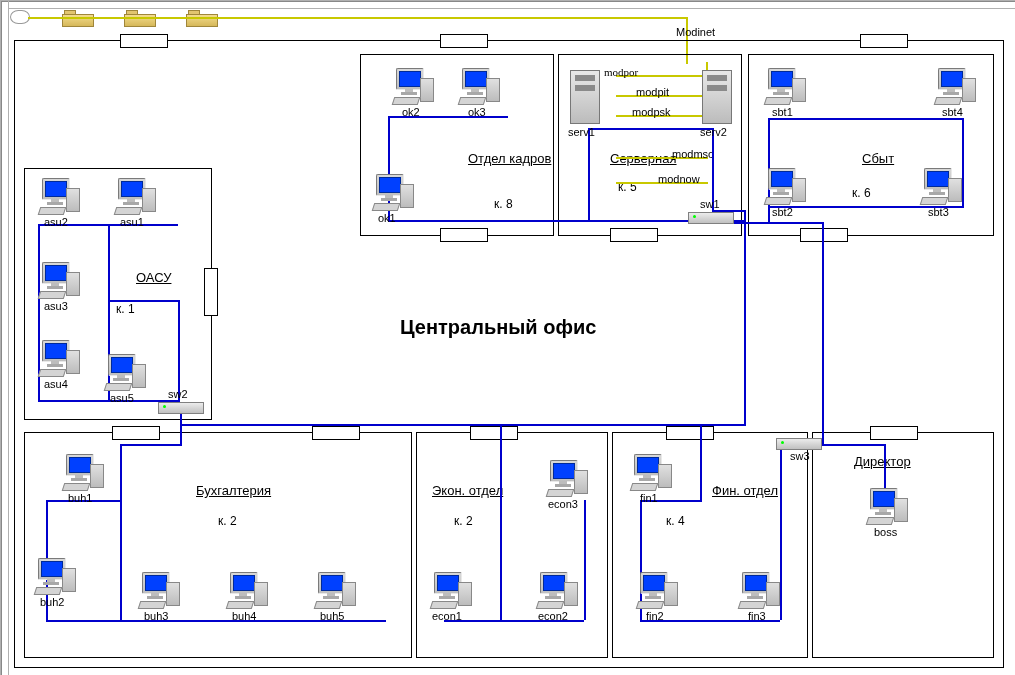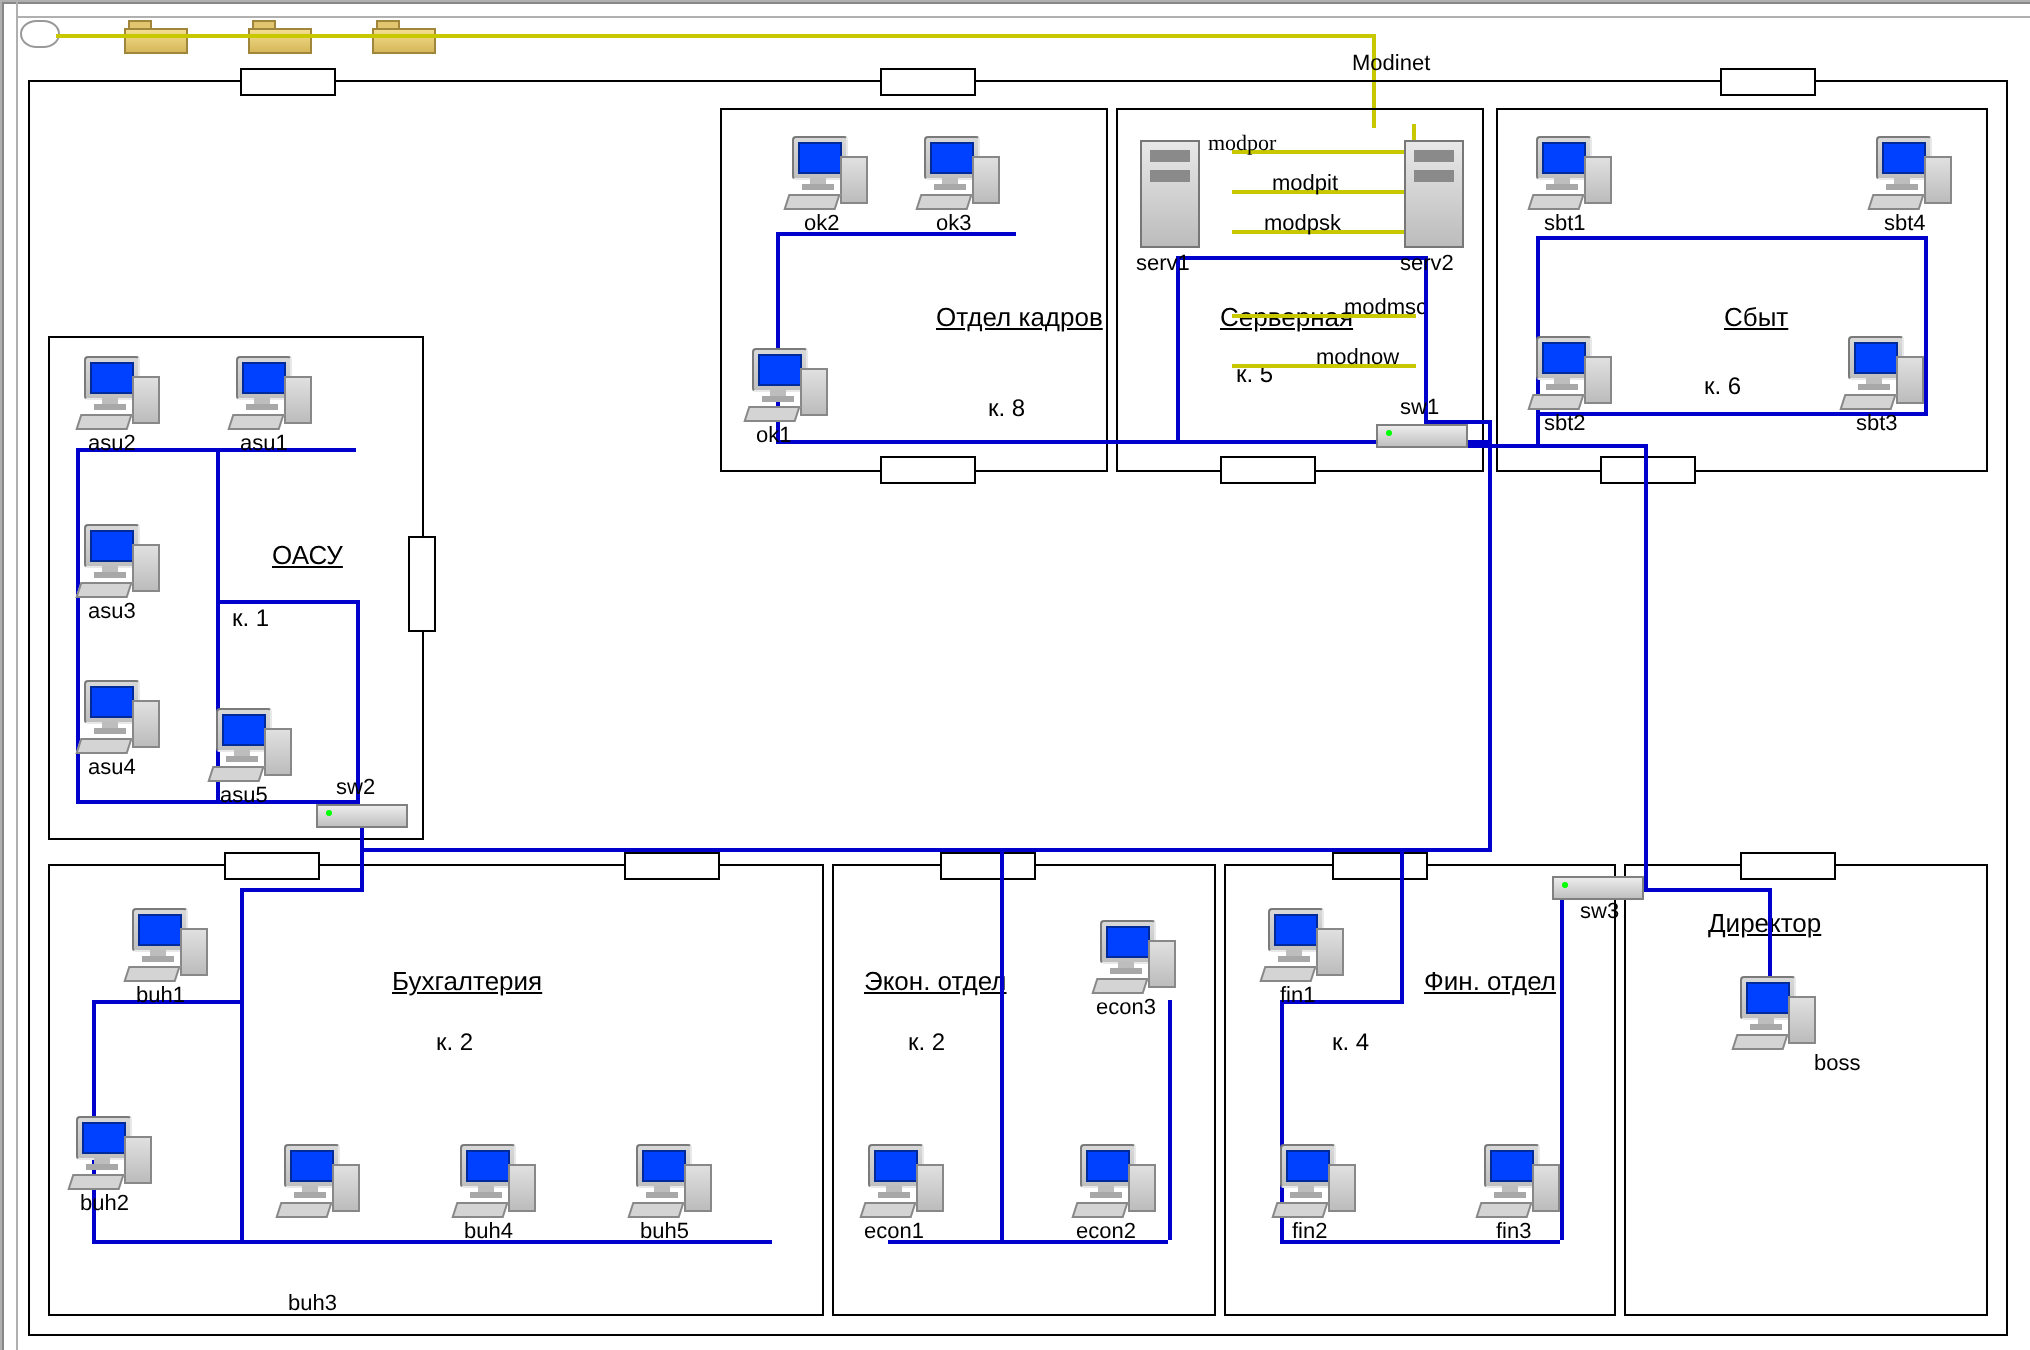--- a/index.html
+++ b/index.html
@@ -71,20 +71,21 @@
   <div class="wire-yellow" style="left:28px;top:17px;width:658px;height:0;"></div>
   <div class="wire-yellow" style="left:686px;top:17px;width:0;height:45px;"></div>
   <div class="mod-label" style="left:676px;top:26px;">Modinet</div>
 
   <div class="room" style="left:14px;top:40px;width:988px;height:626px;"></div>
 
   <div class="door" style="left:120px;top:34px;"></div>
   <div class="door" style="left:440px;top:34px;"></div>
   <div class="door" style="left:860px;top:34px;"></div>
 
+  <div class="title-main" style="left:400px;top:316px;">Центральный офис</div>
 
   <div class="room" style="left:24px;top:168px;width:186px;height:250px;"></div>
   <div class="door-v" style="left:204px;top:268px;"></div>
   <div class="room-title" style="left:112px;top:270px;margin-left:24px;">ОАСУ</div>
   <div class="room-num" style="left:116px;top:302px;">к. 1</div>
 
   <div class="room" style="left:360px;top:54px;width:192px;height:180px;"></div>
   <div class="door" style="left:440px;top:228px;"></div>
   <div class="room-title" style="left:428px;top:151px;margin-left:40px;">Отдел кадров</div>
   <div class="room-num" style="left:494px;top:197px;">к. 8</div>
@@ -321,21 +322,21 @@
     </div>
   <div class="dev-label" style="left:40px;top:596px;">buh2</div>
   <div class="pc" style="left:136px;top:572px;">
       <div class="mon"></div>
       <div class="scr"></div>
       <div class="stand"></div>
       <div class="base"></div>
       <div class="case"></div>
       <div class="kbd"></div>
     </div>
-  <div class="dev-label" style="left:144px;top:610px;margin-top:36px;">buh3</div>
+  <div class="dev-label" style="left:144px;top:610px;">buh3</div>
   <div class="pc" style="left:224px;top:572px;">
       <div class="mon"></div>
       <div class="scr"></div>
       <div class="stand"></div>
       <div class="base"></div>
       <div class="case"></div>
       <div class="kbd"></div>
     </div>
   <div class="dev-label" style="left:232px;top:610px;">buh4</div>
   <div class="pc" style="left:312px;top:572px;">
@@ -407,15 +408,15 @@
   <div class="dev-label" style="left:790px;top:450px;">sw3</div>
 
   <div class="pc" style="left:864px;top:488px;">
       <div class="mon"></div>
       <div class="scr"></div>
       <div class="stand"></div>
       <div class="base"></div>
       <div class="case"></div>
       <div class="kbd"></div>
     </div>
-  <div class="dev-label" style="left:874px;top:526px;margin-left:33px;">boss</div>
+  <div class="dev-label" style="left:874px;top:526px;">boss</div>
 
 </div>
 
 </body></html>

